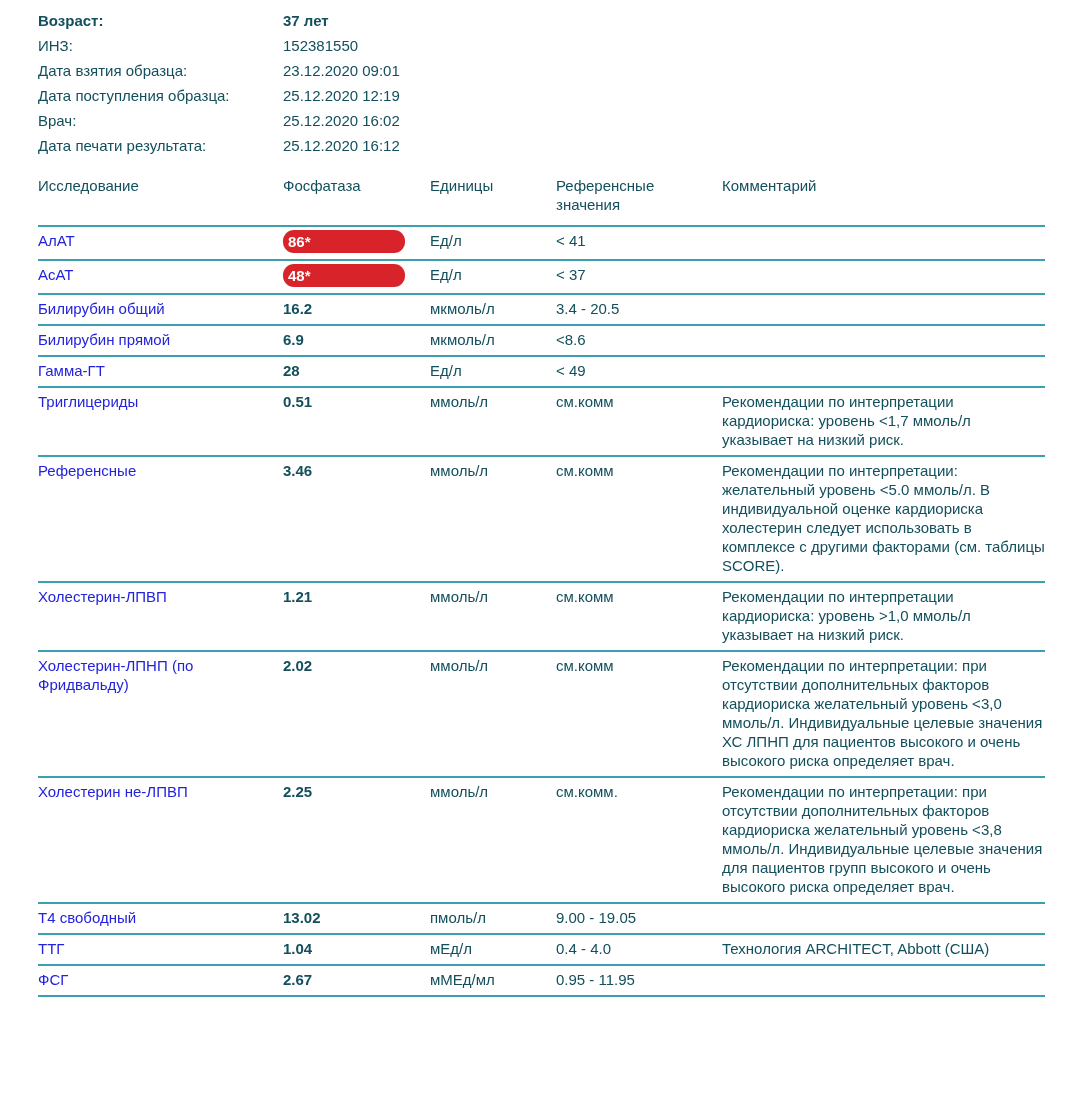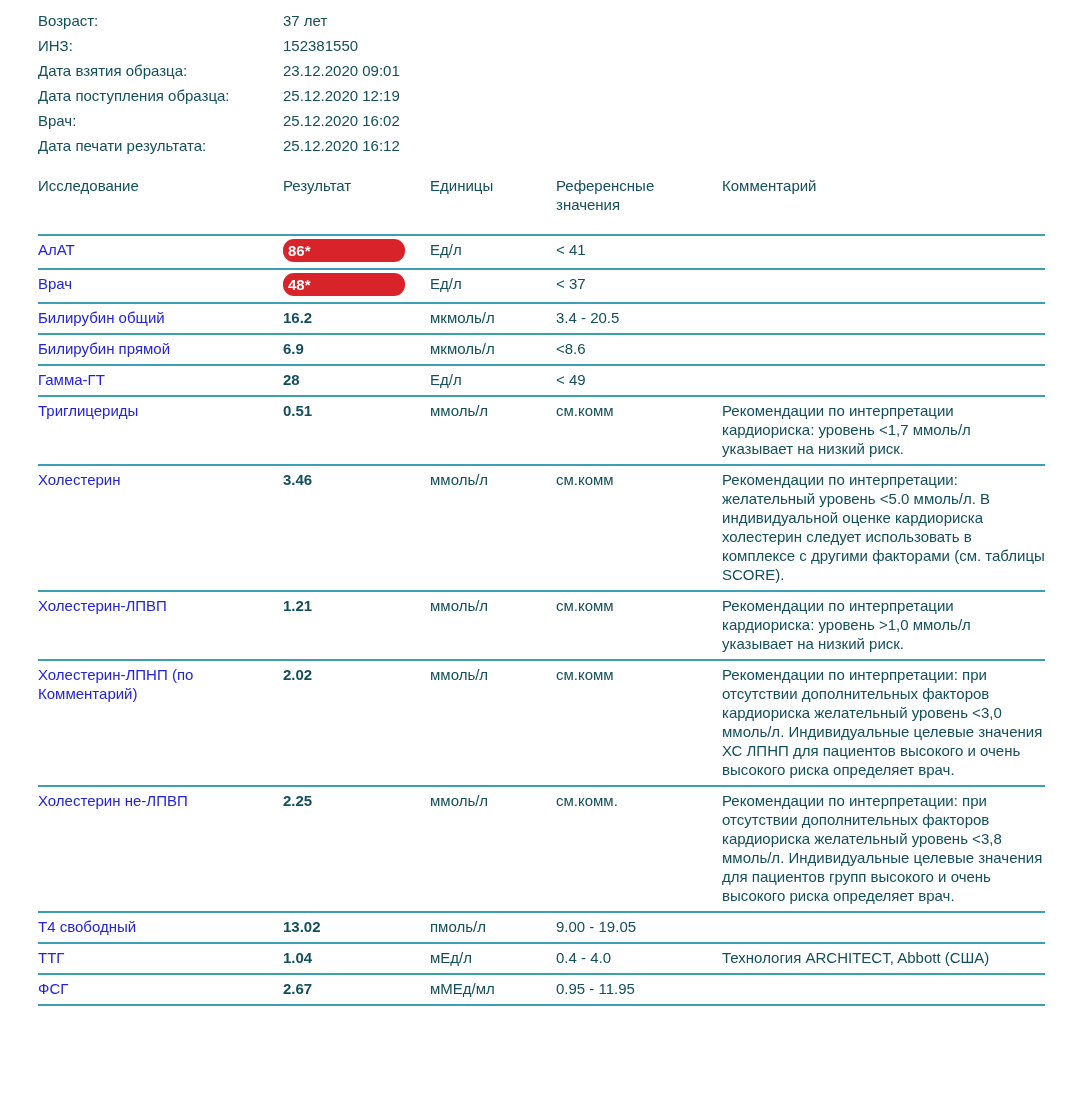--- a/index.html
+++ b/index.html
@@ -18,21 +18,21 @@
   }
   .page {
     width: 1080px;
     min-height: 1101px;
     padding: 8px 35px 6px 38px;
   }
 
   
   .patient-header { margin-bottom: 16px; }
   .ph-row { display: flex; line-height: 25px; font-size: 15px; }
-  .ph-row.bold { font-weight: normal; }
+  .ph-row.bold { font-weight: bold; }
   .ph-label { width: 245px; flex: 0 0 245px; }
   .ph-value { flex: 1; }
 
   
   table.results {
     width: 1007px;
     border-collapse: collapse;
     table-layout: fixed;
     font-size: 15px;
     line-height: 19px;
@@ -41,21 +41,21 @@
   col.c2 { width: 147px; }
   col.c3 { width: 126px; }
   col.c4 { width: 166px; }
   col.c5 { width: 323px; }
 
   thead th {
     text-align: left;
     font-weight: normal;
     color: var(--ink);
     vertical-align: top;
-    padding: 2px 10px 20px 0;
+    padding: 2px 10px 11px 0;
     border-bottom: 2px solid var(--line);
   }
   tbody td {
     vertical-align: top;
     padding: 4px 10px 6px 0;
     border-bottom: 2px solid var(--line);
   }
   td.c-test { color: var(--link); }
   .test-link { color: var(--link); cursor: pointer; }
   .result { font-weight: bold; color: var(--ink); margin-top: 36px; }
@@ -106,36 +106,36 @@
     <colgroup>
       <col class="c1">
         <col class="c2">
         <col class="c3">
         <col class="c4">
         <col class="c5">
     </colgroup>
     <thead>
       <tr>
         <th>Исследование</th>
-        <th>Результат</th>
+        <th>Фосфатаза</th>
         <th>Единицы</th>
         <th>Референсные значения</th>
         <th>Комментарий</th>
       </tr>
     </thead>
     <tbody id="results-body">
         <tr>
           <td class="c-test"><span class="test-link">АлАТ</span></td>
           <td class="c-result"><span class="result flagged">86*</span></td>
           <td class="c-units">Ед/л</td>
           <td class="c-ref">&lt; 41</td>
           <td class="c-comment"></td>
         </tr>
         <tr>
-          <td class="c-test"><span class="test-link">Врач</span></td>
+          <td class="c-test"><span class="test-link">АсАТ</span></td>
           <td class="c-result"><span class="result flagged">48*</span></td>
           <td class="c-units">Ед/л</td>
           <td class="c-ref">&lt; 37</td>
           <td class="c-comment"></td>
         </tr>
         <tr>
           <td class="c-test"><span class="test-link">Билирубин общий</span></td>
           <td class="c-result"><span class="result">16.2</span></td>
           <td class="c-units">мкмоль/л</td>
           <td class="c-ref">3.4 - 20.5</td>
@@ -156,35 +156,35 @@
           <td class="c-comment"></td>
         </tr>
         <tr>
           <td class="c-test"><span class="test-link">Триглицериды</span></td>
           <td class="c-result"><span class="result">0.51</span></td>
           <td class="c-units">ммоль/л</td>
           <td class="c-ref">см.комм</td>
           <td class="c-comment">Рекомендации по интерпретации кардиориска: уровень &lt;1,7 ммоль/л указывает на низкий риск.</td>
         </tr>
         <tr>
-          <td class="c-test"><span class="test-link">Холестерин</span></td>
+          <td class="c-test"><span class="test-link">Референсные</span></td>
           <td class="c-result"><span class="result">3.46</span></td>
           <td class="c-units">ммоль/л</td>
           <td class="c-ref">см.комм</td>
           <td class="c-comment">Рекомендации по интерпретации: желательный уровень &lt;5.0 ммоль/л. В индивидуальной оценке кардиориска холестерин следует использовать в комплексе с другими факторами (см. таблицы SCORE).</td>
         </tr>
         <tr>
           <td class="c-test"><span class="test-link">Холестерин-ЛПВП</span></td>
           <td class="c-result"><span class="result">1.21</span></td>
           <td class="c-units">ммоль/л</td>
           <td class="c-ref">см.комм</td>
           <td class="c-comment">Рекомендации по интерпретации кардиориска: уровень &gt;1,0 ммоль/л указывает на низкий риск.</td>
         </tr>
         <tr>
-          <td class="c-test"><span class="test-link">Холестерин-ЛПНП (по Комментарий)</span></td>
+          <td class="c-test"><span class="test-link">Холестерин-ЛПНП (по Фридвальду)</span></td>
           <td class="c-result"><span class="result">2.02</span></td>
           <td class="c-units">ммоль/л</td>
           <td class="c-ref">см.комм</td>
           <td class="c-comment">Рекомендации по интерпретации: при отсутствии дополнительных факторов кардиориска желательный уровень &lt;3,0 ммоль/л. Индивидуальные целевые значения ХС ЛПНП для пациентов высокого и очень высокого риска определяет врач.</td>
         </tr>
         <tr>
           <td class="c-test"><span class="test-link">Холестерин не-ЛПВП</span></td>
           <td class="c-result"><span class="result">2.25</span></td>
           <td class="c-units">ммоль/л</td>
           <td class="c-ref">см.комм.</td>

